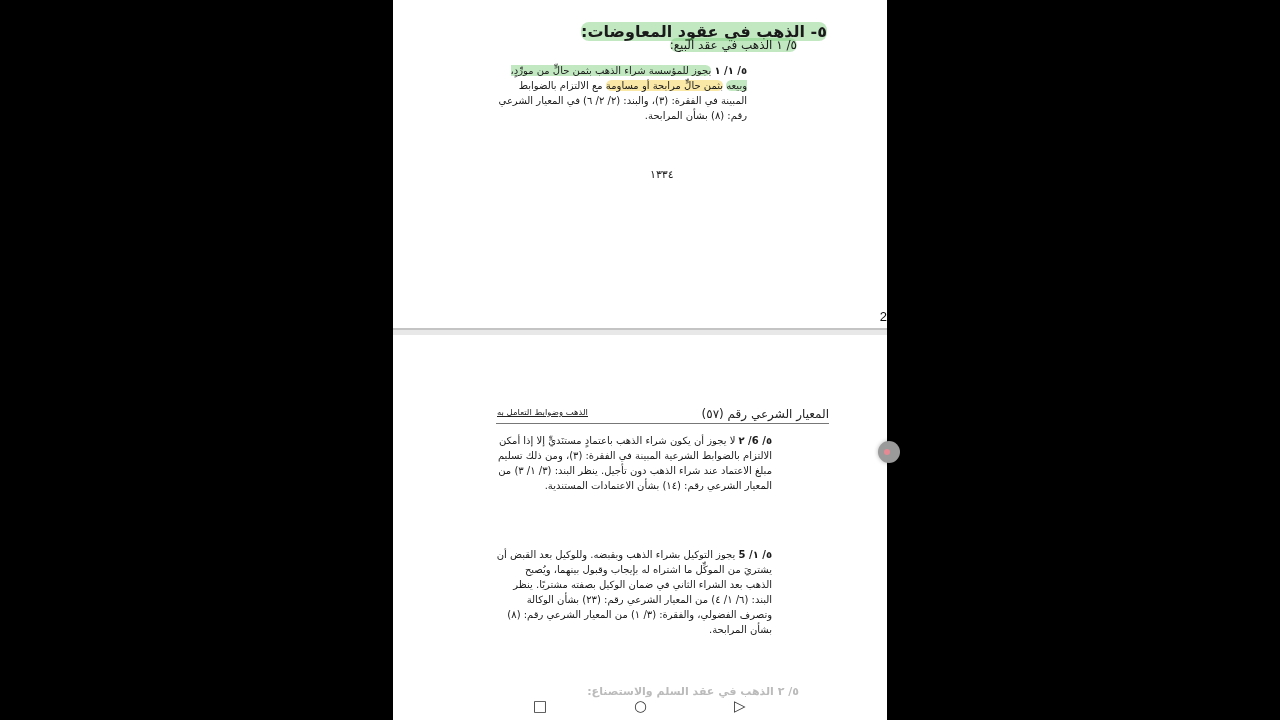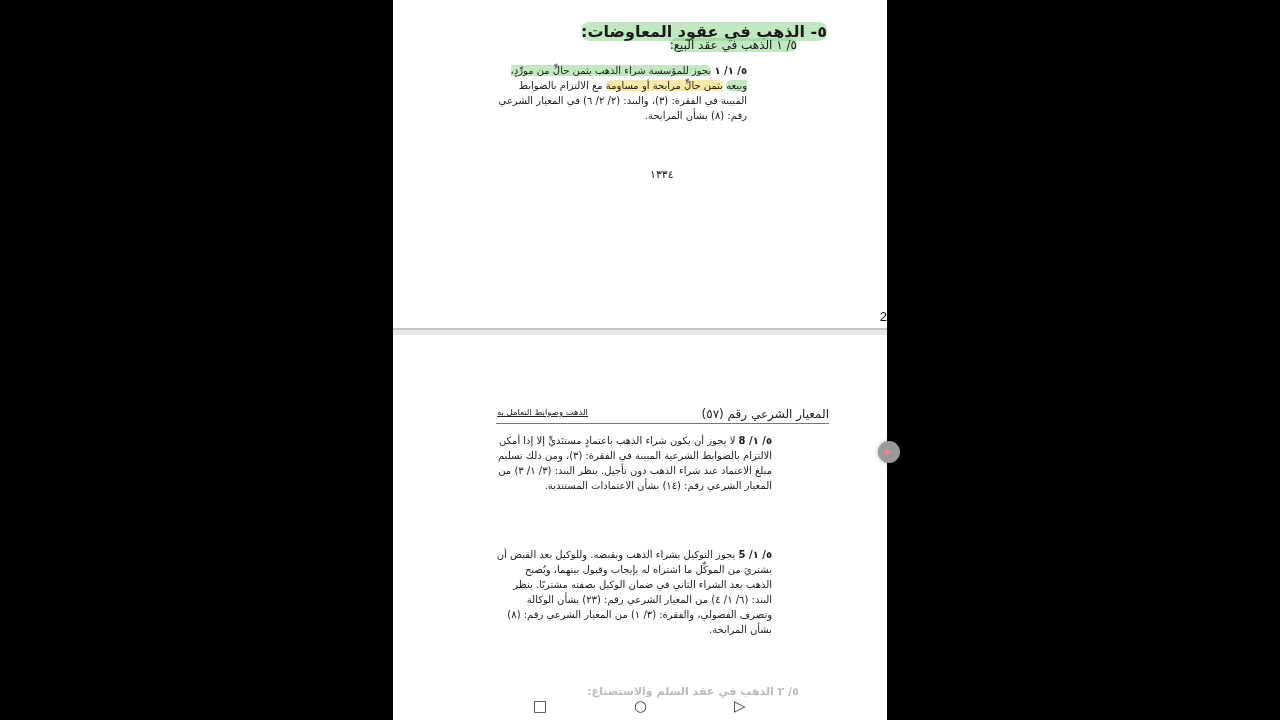--- a/index.html
+++ b/index.html
@@ -46,21 +46,21 @@
     </div>
     <div class="pageno">١٣٣٤</div>
   </div>
   <div class="page-indicator">2</div>
   <div class="sep"></div>
   <div class="page page2">
     <div class="hdr-right">المعيار الشرعي رقم (٥٧)</div>
     <div class="hdr-left">الذهب وضوابط التعامل به</div>
     <div class="hdr-line"></div>
     <div class="rtl para p2">
-      <span class="num">٥/ ١/ 8</span>
+      <span class="num">٥/ 6/ ٢</span>
       <span>لا يجوز أن يكون شراء الذهب باعتمادٍ مستنَديٍّ إلا إذا أمكن الالتزام بالضوابط الشرعية المبينة في الفقرة: (٣)، ومن ذلك تسليم مبلغ الاعتماد عند شراء الذهب دون تأجيل. ينظر البند: (٣/ ١/ ٣) من المعيار الشرعي رقم: (١٤) بشأن الاعتمادات المستندية.</span>
     </div>
     <div class="rtl para p3">
       <span class="num">٥/ ١/ 5</span>
       <span>يجوز التوكيل بشراء الذهب وبقبضه. وللوكيل بعد القبض أن يشتريَ من الموكِّل ما اشتراه له بإيجاب وقبول بينهما، ويُصبح الذهب بعد الشراء الثاني في ضمان الوكيل بصفته مشتريًا. ينظر البند: (٦/ ١/ ٤) من المعيار الشرعي رقم: (٢٣) بشأن الوكالة وتصرف الفضولي، والفقرة: (٣/ ١) من المعيار الشرعي رقم: (٨) بشأن المرابحة.</span>
     </div>
     <div class="faded">٥/ ٢ الذهب في عقد السلم والاستصناع:</div>
   </div>
   <div class="navbar">
     <span class="nav-btn nb-recent">□</span>

